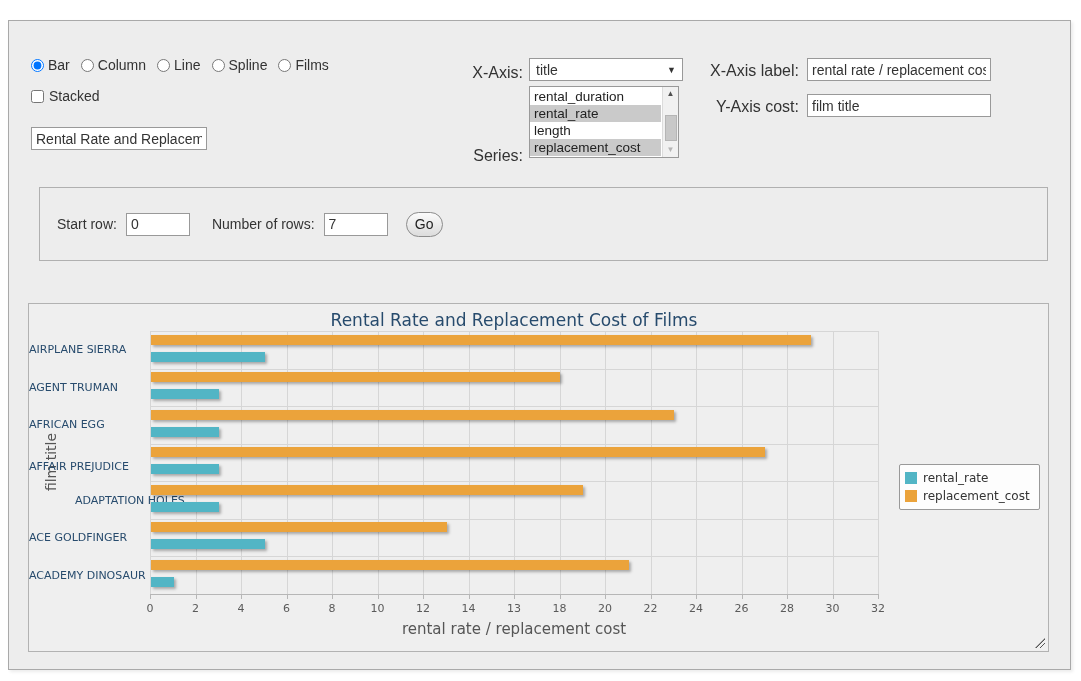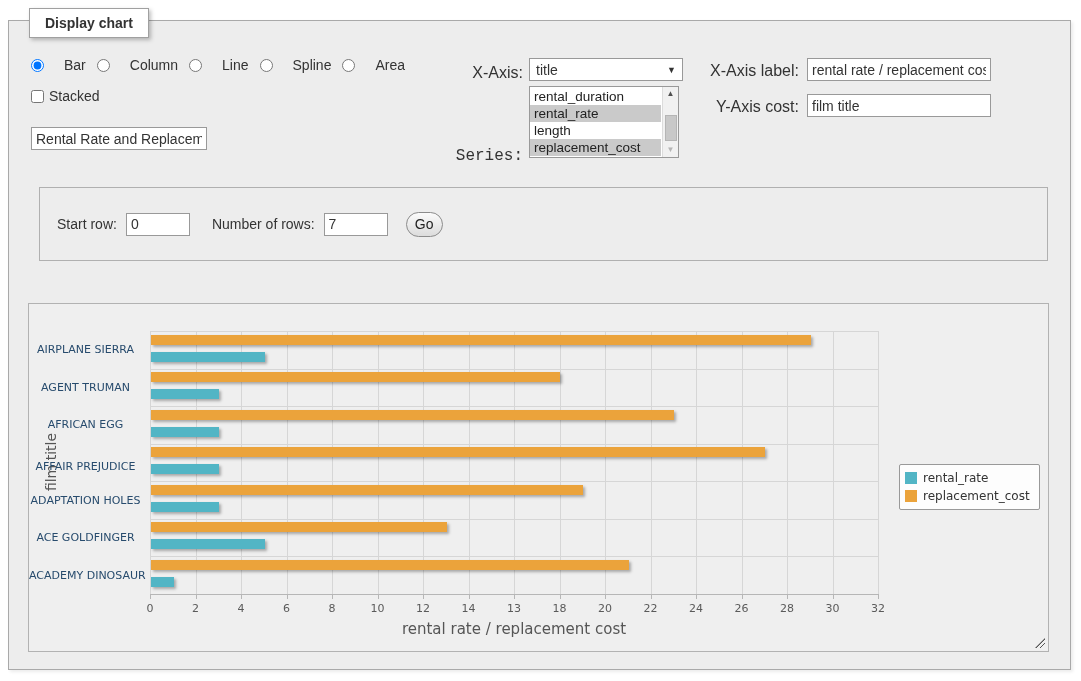--- a/index.html
+++ b/index.html
@@ -5,30 +5,30 @@
   * { margin:0; padding:0; box-sizing:border-box; }
   html,body { background:#fff; }
   body { width:1081px; height:681px; position:relative; font-family:"Liberation Sans", sans-serif; color:#333; }
 
   .panel { position:absolute; left:8px; top:20px; width:1063px; height:650px;
            background:#ededed; border:1px solid #a9a9a9; box-shadow:2px 2px 3px rgba(0,0,0,0.08); }
   .panel-legend { position:absolute; left:20px; top:-13px; background:#fff; border:1px solid #a0a0a0;
            box-shadow:2px 2px 4px rgba(0,0,0,0.25); padding:6px 15px; font-size:14px; font-weight:bold; color:#333; }
 
   .radio-row { position:absolute; left:22px; top:36px; display:flex; align-items:center; gap:11px; font-size:14px; }
-  .radio-row label { display:flex; align-items:center; gap:20px; cursor:default;justify-content:center; }
+  .radio-row label { display:flex; align-items:center; gap:4px; cursor:default;justify-content:center; }
   .check-row { position:absolute; left:22px; top:67px; display:flex; align-items:center; gap:5px; font-size:14px; }
 
   input[type="text"] { border:1px solid #999; background:#fff; font-family:"Liberation Sans",sans-serif;
            font-size:14px; color:#333; padding:2px 4px; height:23px; }
   .title-input { position:absolute; left:22px; top:106px; width:176px; }
 
   .form-label { position:absolute; font-size:16px; color:#333; text-align:right; }
   .lbl-xaxis   { left:400px; top:43px;  width:114px; }
-  .lbl-series  { left:400px; top:126px; width:114px;font-family:Liberation Mono, monospace; }
+  .lbl-series  { left:400px; top:126px; width:114px; }
   .lbl-xlabel  { left:690px; top:41px;  width:100px; }
   .lbl-ylabel  { left:690px; top:77px;  width:100px; }
 
   .select-box { position:absolute; left:520px; top:37px; width:154px; height:23px; background:#fff;
            border:1px solid #999; font-size:14px; display:flex; align-items:center; padding:0 6px; }
   .select-box .sel-text { flex:1; }
   .select-box .sel-arrow { font-size:9px; color:#333; }
 
   .listbox { position:absolute; left:520px; top:65px; width:150px; height:72px; background:#fff;
            border:1px solid #999; overflow:hidden; }
@@ -56,59 +56,58 @@
   .chart-box { position:absolute; left:19px; top:282px; width:1021px; height:349px;
            background:#efefef; border:1px solid #b2b2b2; overflow:hidden;
            font-family:"DejaVu Sans", sans-serif; }
   .c-title { position:absolute; left:121px; top:6px; width:728px; text-align:center;
            font-size:17px; color:#274b6d; }
   .gridline-v { position:absolute; width:1px; background:#d6d6d6; }
   .gridline-h { position:absolute; height:1px; background:#d6d6d6; }
   .axis-line { position:absolute; height:1px; background:#b6b6b6; }
   .tickmark { position:absolute; width:1px; height:5px; background:#b6b6b6; }
   .bar { position:absolute; height:10px; box-shadow:2px 2px 3px rgba(0,0,0,0.30); }
-  .cat-label { position:absolute; left:0; width:113px; text-align:center; font-size:11px; color:#274b6d; white-space:nowrap; }
+  .cat-label { position:absolute; left:0; width:113px; text-align:left; font-size:11px; color:#274b6d; white-space:nowrap; }
   .tick-label { position:absolute; width:40px; text-align:center; font-size:11px; color:#5a5a5a; }
   .x-title { position:absolute; left:121px; top:316px; width:728px; text-align:center; font-size:15px; color:#555; }
   .y-title { position:absolute; left:22px; top:158px; transform:translate(-50%,-50%) rotate(-90deg);
            white-space:nowrap; font-size:14px; color:#555; }
   .c-legend { position:absolute; left:870px; top:160px; background:#fdfdfd; border:1px solid #999;
            border-radius:2px; padding:4px 9px 4px 5px; }
   .c-legend .item { display:flex; align-items:center; gap:6px; font-size:12px; color:#333; padding:2px 0; cursor:default; }
   .c-legend .swatch { width:12px; height:12px; display:inline-block; }
   .resize-handle { position:absolute; right:3px; bottom:3px; width:10px; height:10px;
            background:repeating-linear-gradient(135deg,#555 0 1px,transparent 1px 3.4px);
            clip-path:polygon(100% 0,100% 100%,0 100%); cursor:se-resize; }
 </style>
 </head>
 <body>
 
 <div class="panel">
-  <div class="panel-legend">Display chart</div>
 
   <div class="radio-row" id="chart-type-radios">
       <label>
         <input type="radio" name="charttype" checked="" style="">
         <span>Bar</span>
       </label>
       <label>
         <input type="radio" name="charttype" style="">
         <span>Column</span>
       </label>
       <label>
         <input type="radio" name="charttype" style="">
         <span>Line</span>
       </label>
       <label>
         <input type="radio" name="charttype" style="">
         <span>Spline</span>
       </label>
       <label>
         <input type="radio" name="charttype" style="">
-        <span>Area</span>
+        <span>Films</span>
       </label>
     </div>
 
   <div class="check-row">
     <input type="checkbox" id="stacked-cb" style="">
     <label for="stacked-cb">Stacked</label>
   </div>
 
   <input type="text" class="title-input" value="Rental Rate and Replacemer" style="">
 
@@ -142,20 +141,21 @@
   <div class="rows-box">
     <span>Start row:</span>
     <input type="text" class="inp-small" value="0" style="">
     <span class="lbl2">Number of rows:</span>
     <input type="text" class="inp-small" value="7" style="">
     <button class="go-btn">Go</button>
   </div>
 
   <div class="chart-box" id="chart">
     <div class="resize-handle"></div>
+  <div class="c-title">Rental Rate and Replacement Cost of Films</div>
       <div class="x-title">rental rate / replacement cost</div>
       <div class="y-title">film title</div>
       <div class="gridline-v" style="left: 121px; top: 27px; height: 263px;"></div>
       <div class="tickmark" style="left: 121px; top: 290px;"></div>
       <div class="tick-label" style="left: 101px; top: 298px;">0</div>
       <div class="gridline-v" style="left: 166.5px; top: 27px; height: 263px;"></div>
       <div class="tickmark" style="left: 166.5px; top: 290px;"></div>
       <div class="tick-label" style="left: 146.5px; top: 298px;">2</div>
       <div class="gridline-v" style="left: 212px; top: 27px; height: 263px;"></div>
       <div class="tickmark" style="left: 212px; top: 290px;"></div>
@@ -216,21 +216,21 @@
       <div class="bar" style="left: 122px; top: 47.5px; width: 113.522px; background: rgb(82, 181, 197);"></div>
       <div class="cat-label" style="top: 76.8571px;">AGENT TRUMAN</div>
       <div class="bar" style="left: 122px; top: 68.0714px; width: 409.272px; background: rgb(235, 163, 59);"></div>
       <div class="bar" style="left: 122px; top: 85.0714px; width: 68.0225px; background: rgb(82, 181, 197);"></div>
       <div class="cat-label" style="top: 114.429px;">AFRICAN EGG</div>
       <div class="bar" style="left: 122px; top: 105.643px; width: 523.022px; background: rgb(235, 163, 59);"></div>
       <div class="bar" style="left: 122px; top: 122.643px; width: 68.0225px; background: rgb(82, 181, 197);"></div>
       <div class="cat-label" style="top: 156px;">AFFAIR PREJUDICE</div>
       <div class="bar" style="left: 122px; top: 143.214px; width: 614.022px; background: rgb(235, 163, 59);"></div>
       <div class="bar" style="left: 122px; top: 160.214px; width: 68.0225px; background: rgb(82, 181, 197);"></div>
-      <div class="cat-label" style="top: 189.571px;">ADAPTATION HOLES</div>
+      <div class="cat-label" style="top: 189.571px; margin-left: 46px;">ADAPTATION HOLES</div>
       <div class="bar" style="left: 122px; top: 180.786px; width: 432.022px; background: rgb(235, 163, 59);"></div>
       <div class="bar" style="left: 122px; top: 197.786px; width: 68.0225px; background: rgb(82, 181, 197);"></div>
       <div class="cat-label" style="top: 227.143px;">ACE GOLDFINGER</div>
       <div class="bar" style="left: 122px; top: 218.357px; width: 295.522px; background: rgb(235, 163, 59);"></div>
       <div class="bar" style="left: 122px; top: 235.357px; width: 113.522px; background: rgb(82, 181, 197);"></div>
       <div class="cat-label" style="top: 264.714px;">ACADEMY DINOSAUR</div>
       <div class="bar" style="left: 122px; top: 255.929px; width: 477.522px; background: rgb(235, 163, 59);"></div>
       <div class="bar" style="left: 122px; top: 272.929px; width: 22.5225px; background: rgb(82, 181, 197);"></div>
       <div class="c-legend">
         <div class="item">

